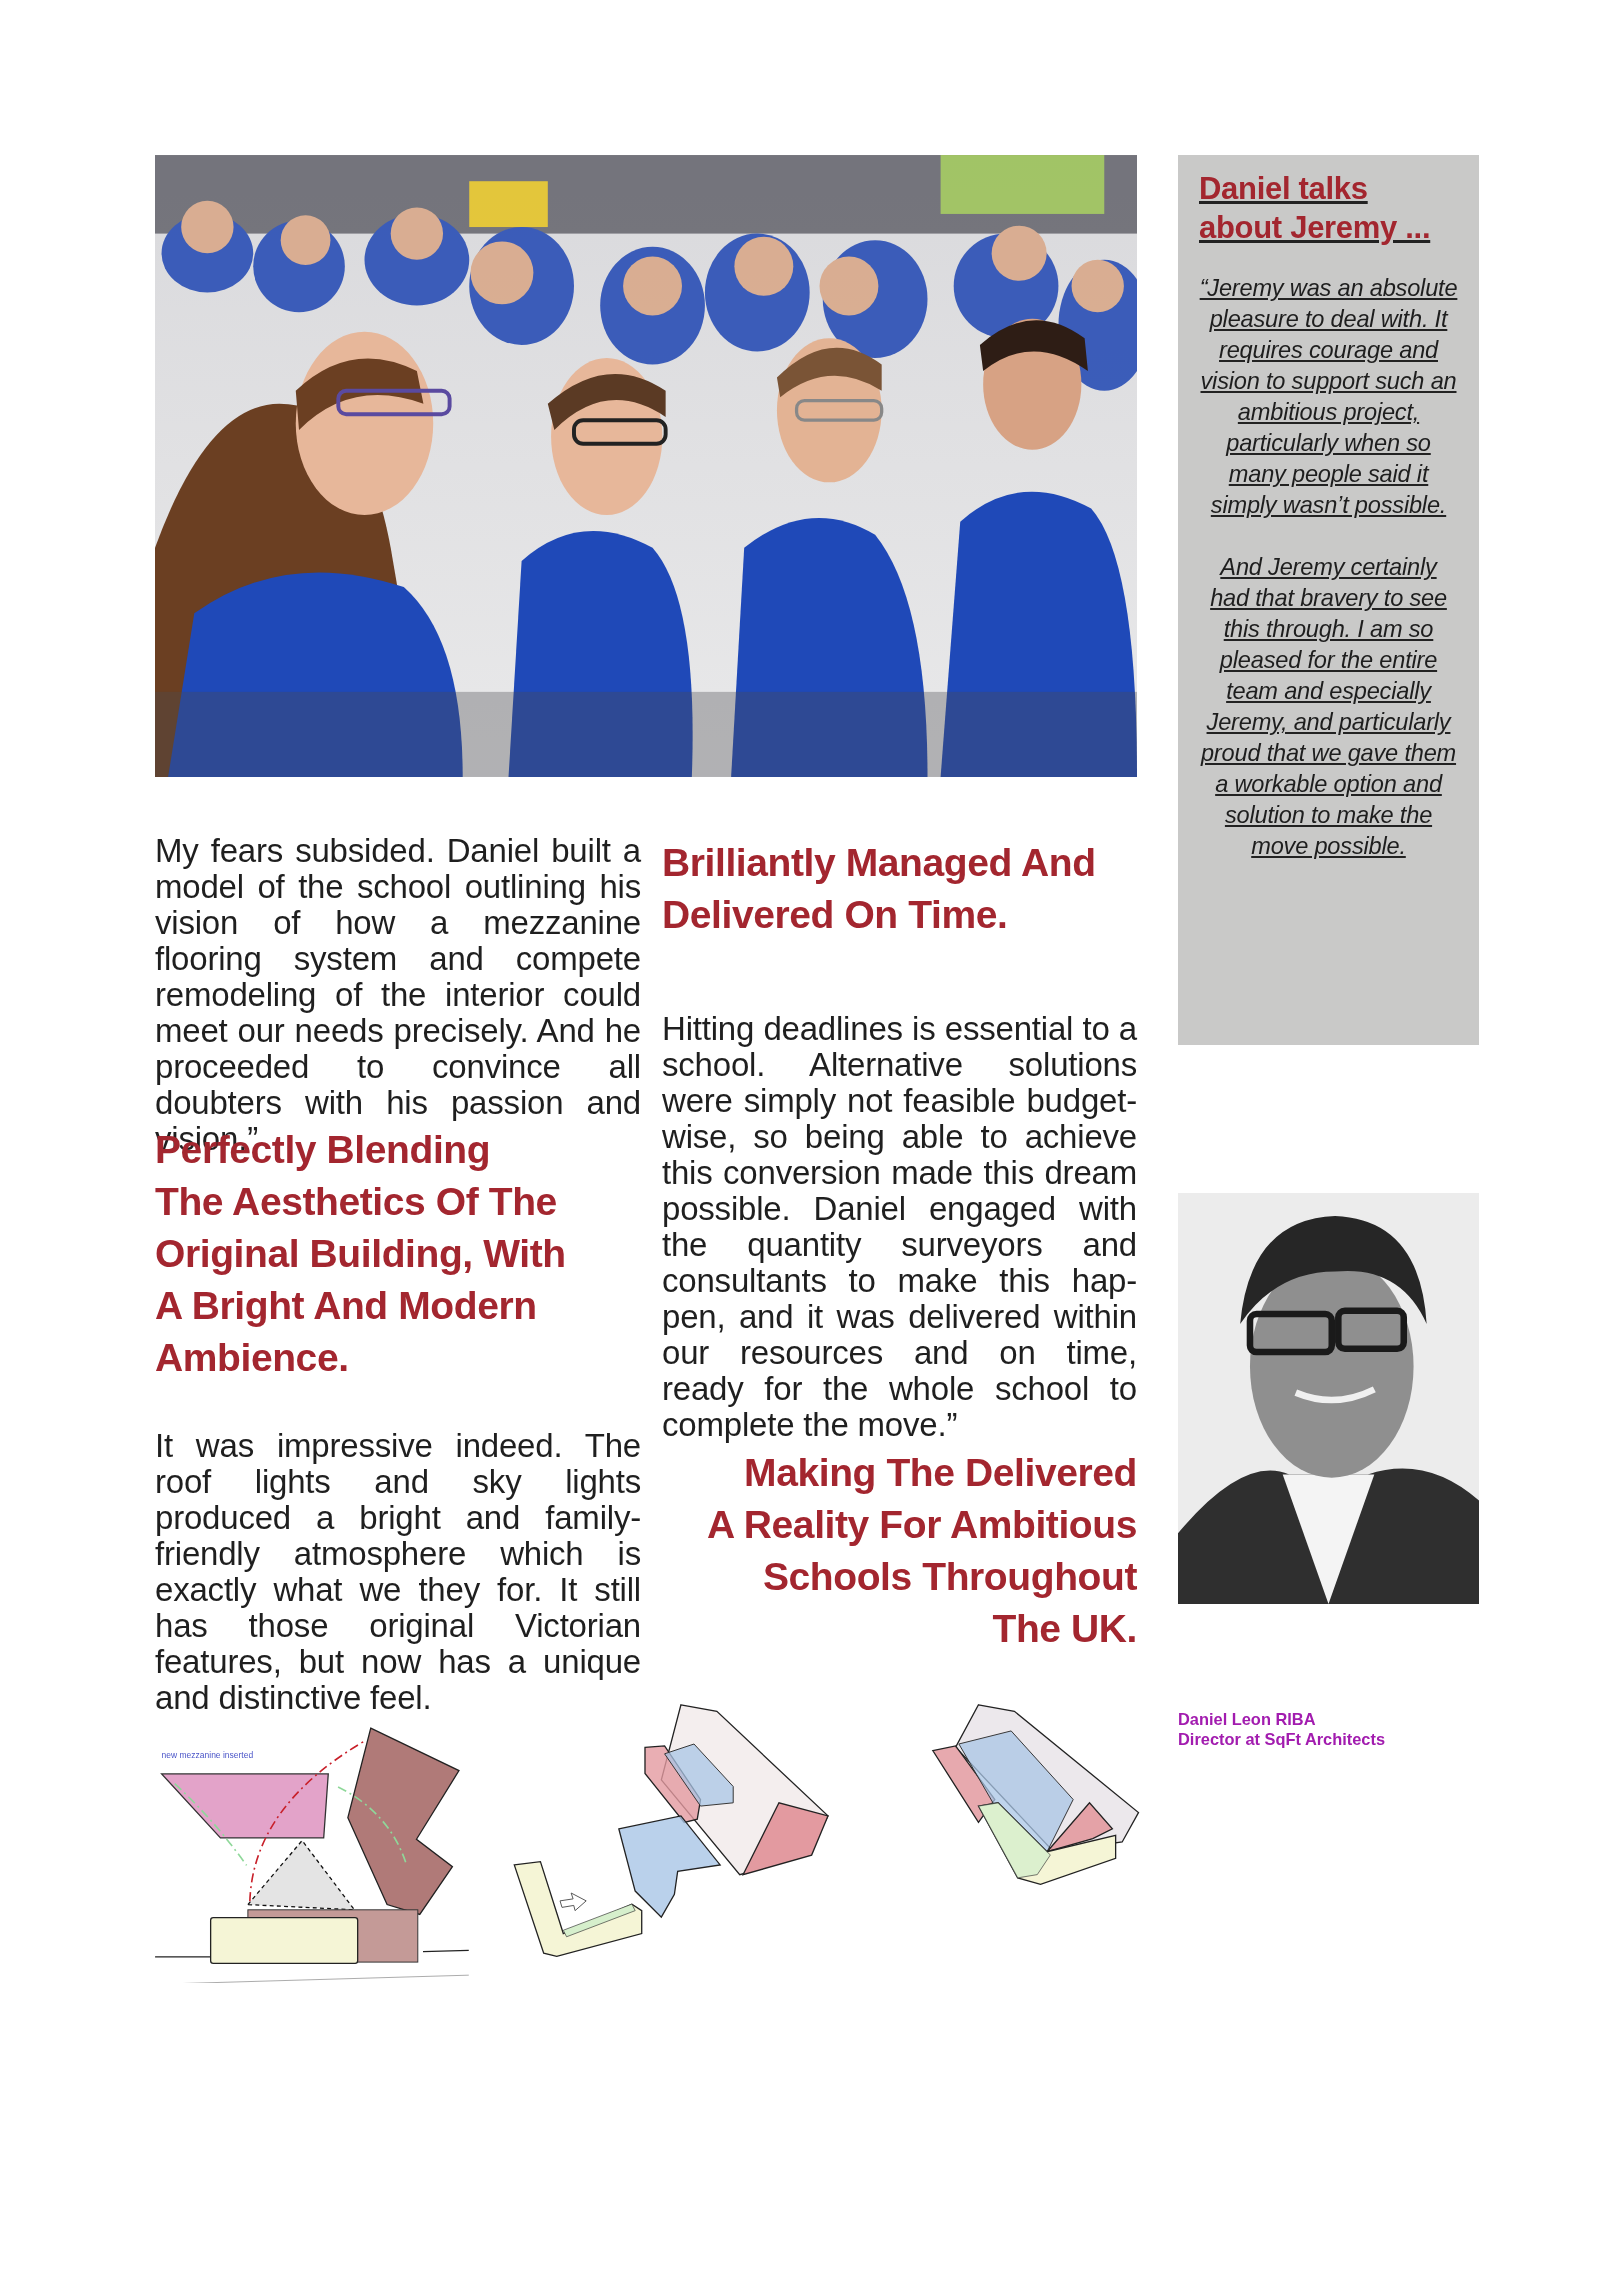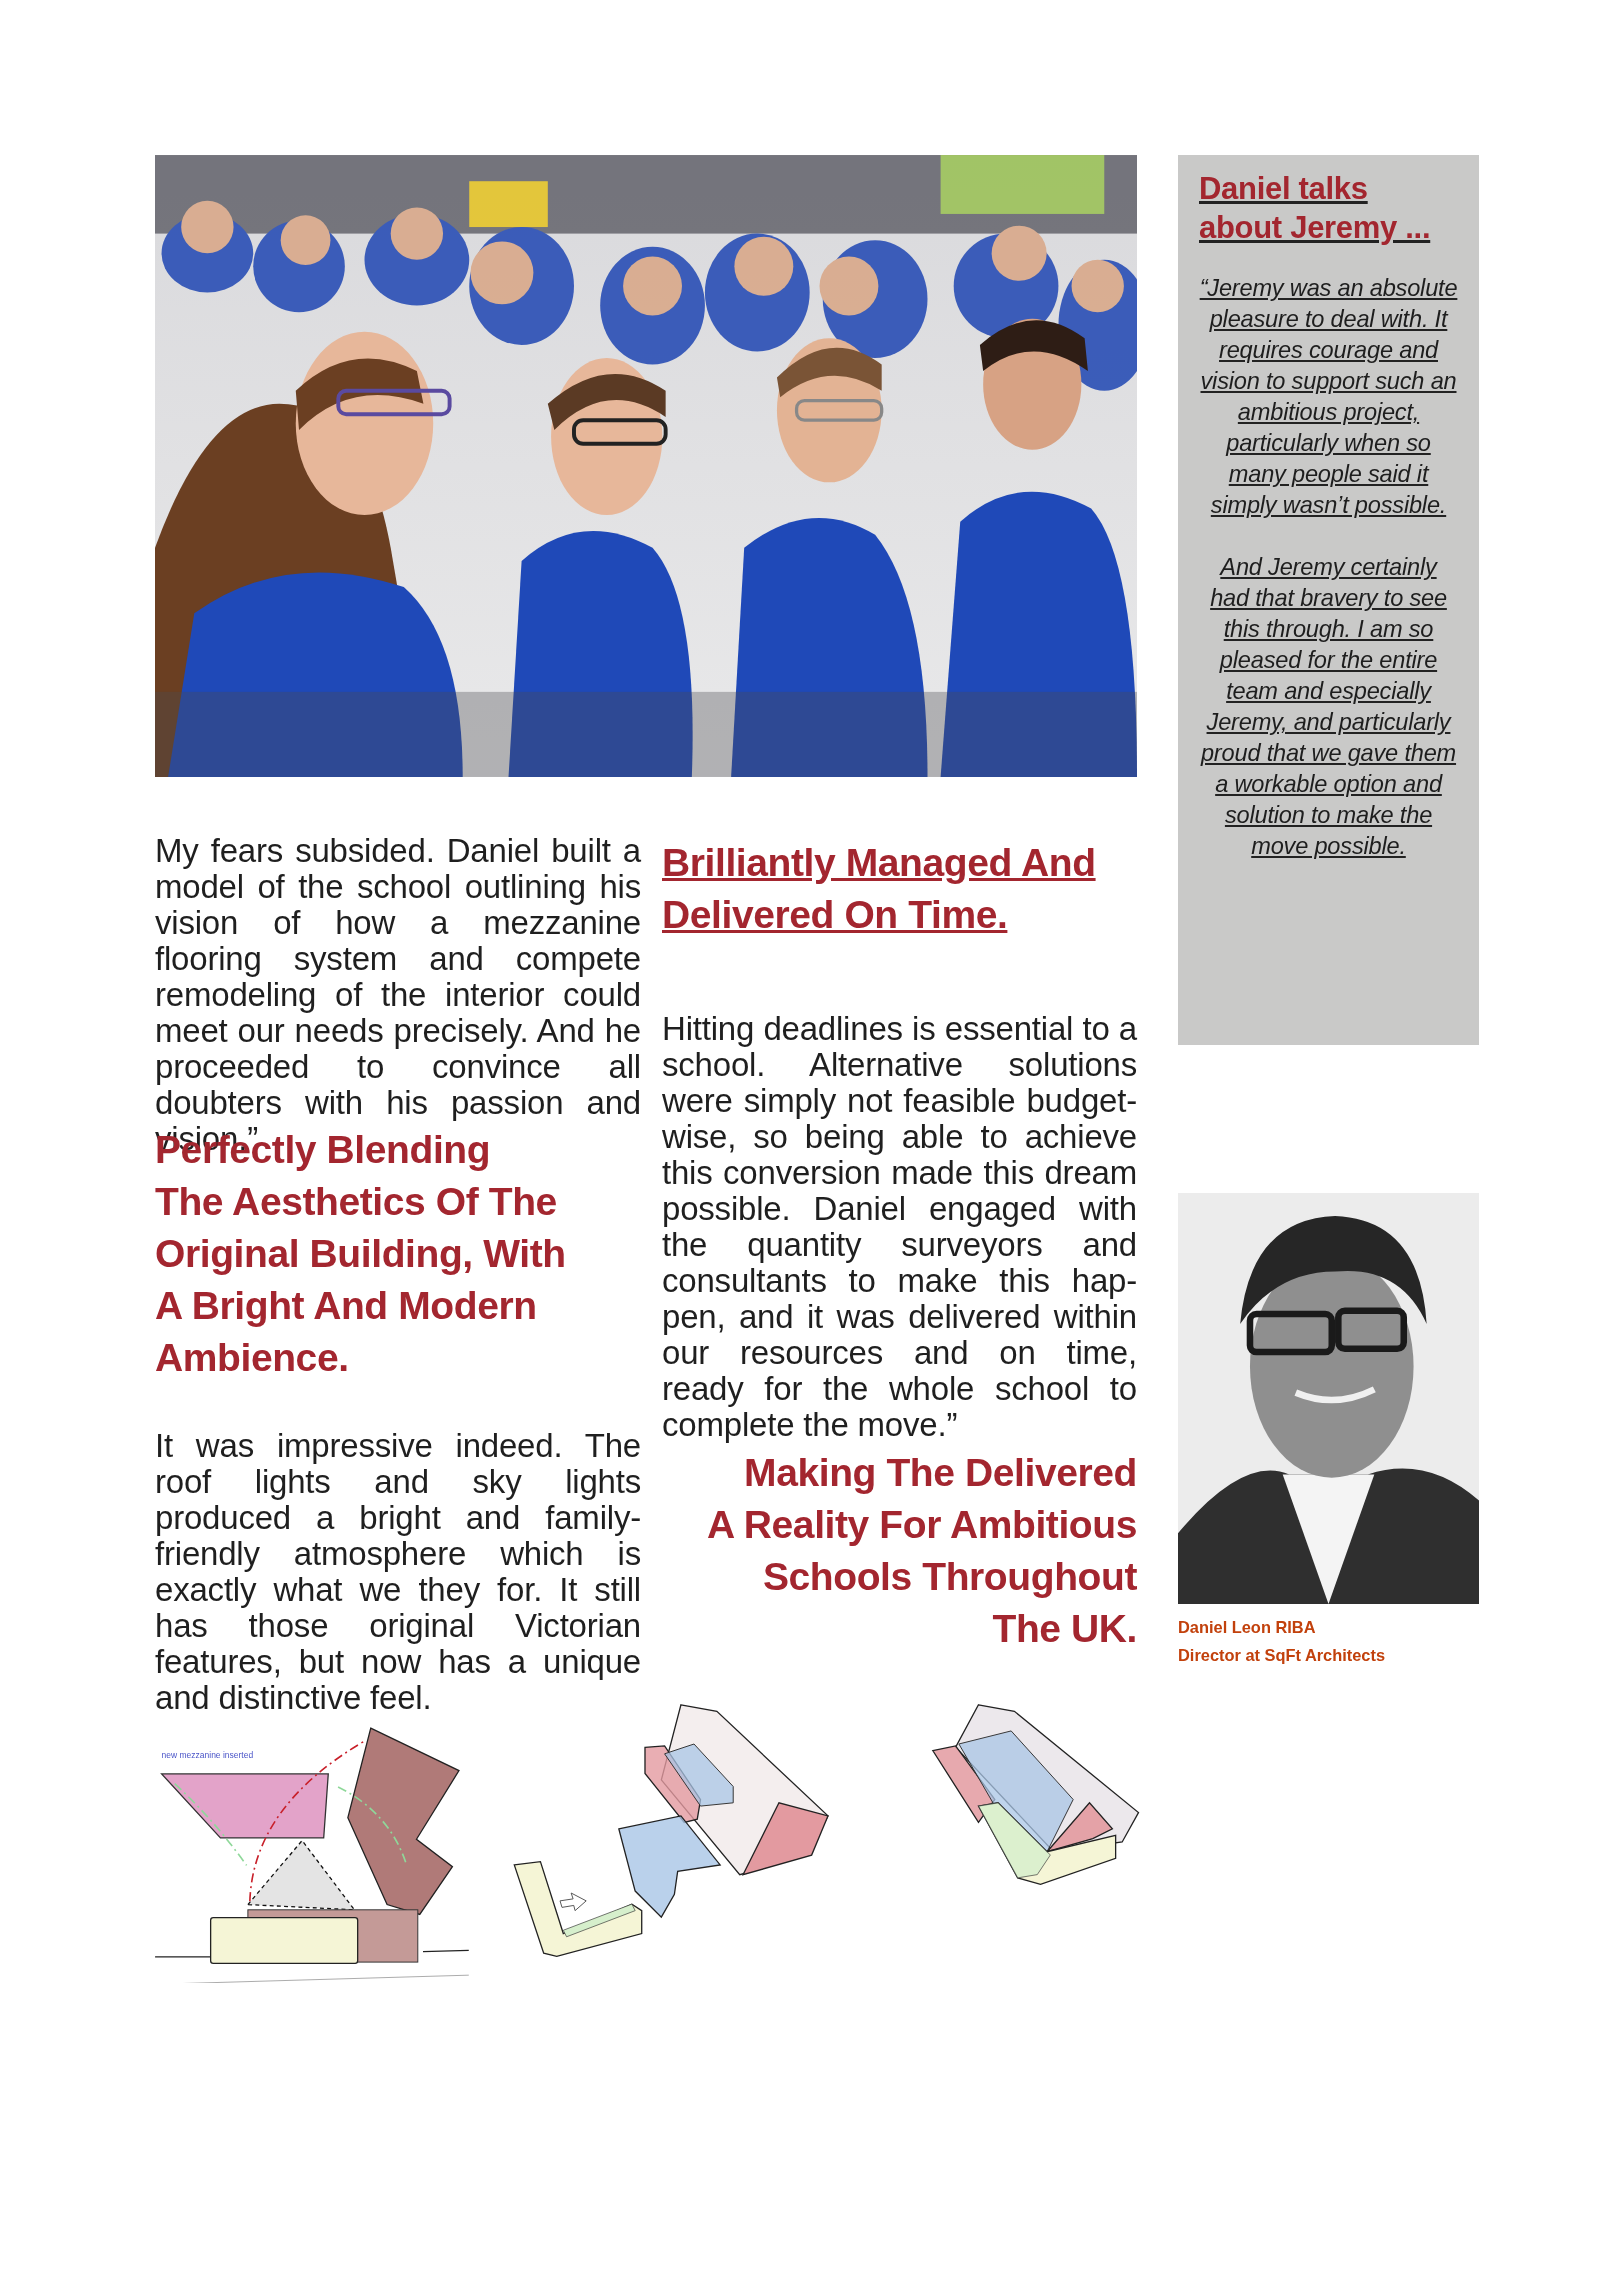--- a/index.html
+++ b/index.html
@@ -7,21 +7,21 @@
   .abs { position:absolute; }
   .photo-main { left:155px; top:155px; width:982px; height:622px; overflow:hidden; background:#e8e8ea; }
   .sidebar { left:1178px; top:155px; width:301px; height:890px; background:#c9c9c8; box-sizing:border-box; padding:14.4px 21px 0 21px;text-decoration:underline; }
   .sidebar-title { color:#a3262f; font-weight:bold; font-size:31px; line-height:39px; margin:0 0 26px 0; letter-spacing:-0.3px; }
   .sidebar-p { font-style:italic; font-size:23.6px; line-height:31px; color:#1e1e1e; margin:0 0 31px 0; white-space:pre-line; letter-spacing:-0.2px;text-align:center; }
   .body-text { font-size:33px; line-height:36px; color:#1f1f1f; text-align:justify; text-align-last:left; letter-spacing:-0.2px; }
   .red-head { color:#a3262f; font-weight:bold; font-size:39px; line-height:52px; letter-spacing:-0.4px; white-space:pre-line; }
   .col1 { left:155px; width:486px; }
   .col2 { left:662px; width:475px; }
   .portrait { left:1178px; top:1193px; width:301px; height:411px; overflow:hidden; background:#ececec; }
-  .caption { left:1178px; top:1613px; font-size:16.4px; line-height:28px; font-weight:bold; color:#c2410c; white-space:pre-line; }
+  .caption { left:1178px; top:1709px; font-size:16.4px; line-height:20px; font-weight:bold; color:#a21caf; white-space:pre-line; }
   .sketch { position:absolute; }
 </style>
 </head>
 <body>
 
 <div class="abs photo-main">
   <svg width="982" height="622" viewBox="0 0 1500 950">
     <defs>
       <linearGradient id="bgG" x1="0" y1="0" x2="0" y2="1">
         <stop offset="0" stop-color="#d9d9dc"></stop>
@@ -90,21 +90,21 @@
 </div>
 
 <p class="abs col1 body-text" style="top:833px;margin:0;">My fears subsided. Daniel built a model of the school outlining his vision of how a mezzanine flooring system and compete remodeling of the interior could meet our needs precisely. And he proceeded to convince all doubters with his passion and vision.”</p>
 <h2 class="abs col1 red-head" style="top:1124px;margin:0;">Perfectly Blending
 The Aesthetics Of The
 Original Building, With
 A Bright And Modern
 Ambience.</h2>
 <p class="abs col1 body-text" style="top:1428px;margin:0;">It was impressive indeed. The roof lights and sky lights produced a bright and family-friendly atmosphere which is exactly what we they for. It still has those original Victorian features, but now has a unique and distinctive feel.</p>
 
-<h2 class="abs col2 red-head" style="top:837px;margin:0;text-decoration:underline;">Brilliantly Managed And
+<h2 class="abs col2 red-head" style="top:837px;margin:0;">Brilliantly Managed And
 Delivered On Time.</h2>
 <p class="abs col2 body-text" style="top:1011px;margin:0;">Hitting deadlines is essential to a school. Alternative solutions were simply not feasible budget-wise, so being able to achieve this conversion made this dream possible. Daniel engaged with the quantity surveyors and consultants to make this hap-pen, and it was delivered within our resources and on time, ready for the whole school to complete the move.”</p>
 <h2 class="abs col2 red-head" style="top:1447px;margin:0;text-align:right;">Making The Delivered
 A Reality For Ambitious
 Schools Throughout
 The UK.</h2>
 
 <div class="abs portrait">
   <svg width="301" height="411" viewBox="0 0 460 628">
     <rect width="460" height="628" fill="#ececec"></rect>

